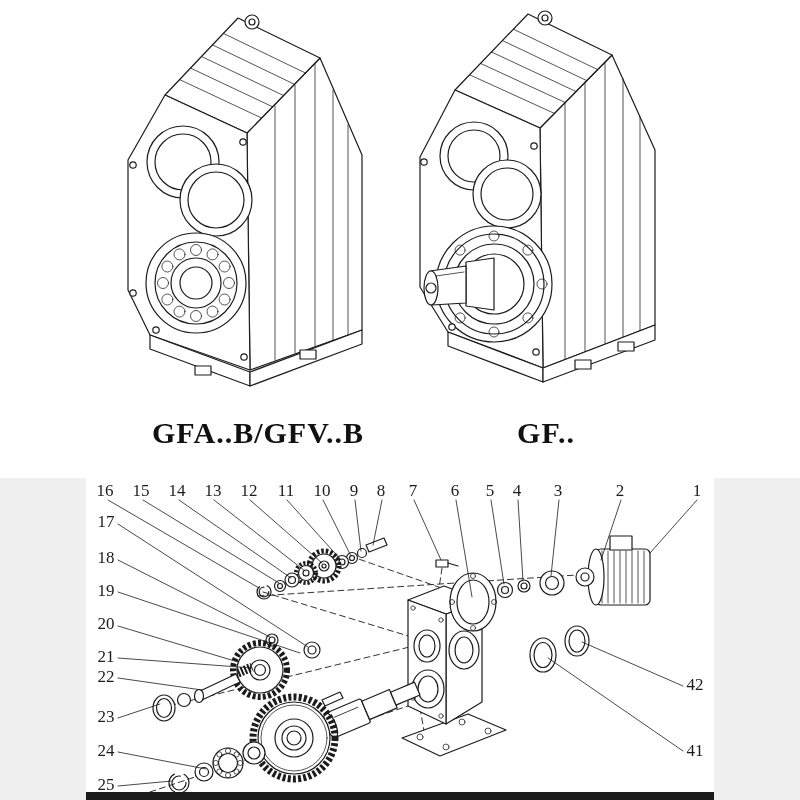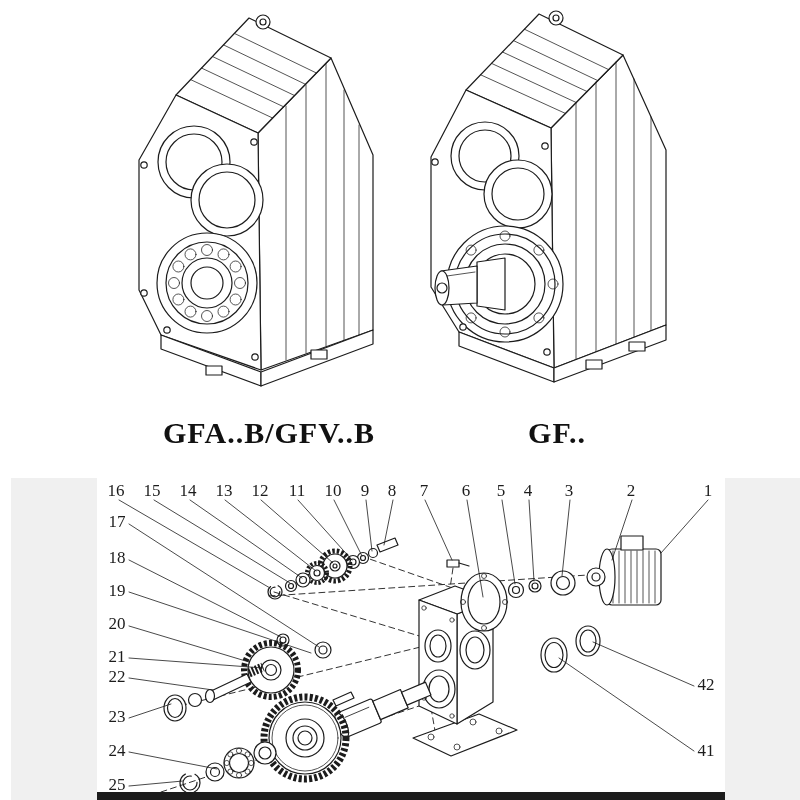--- a/index.html
+++ b/index.html
@@ -1,18 +1,18 @@
 <!DOCTYPE html>
 <html><head>
 <meta charset="utf-8">
 <style>
   * { margin: 0; padding: 0; box-sizing: border-box; }
   html, body { width: 800px; height: 800px; background: #ffffff; overflow: hidden; }
   body { font-family: "Liberation Serif", serif; }
-  .page { width: 800px; height: 800px; position: relative; background: #fff; padding-left: 11px; }
+  .page { width: 800px; height: 800px; position: relative; background: #fff; }
   svg { display: block; }
   .s    { stroke: #1c1c1c; fill: none; stroke-width: 1.2; stroke-linejoin: round; stroke-linecap: round; }
   .fw   { fill: #ffffff; }
   .thin { stroke-width: 0.75; }
   .dash { stroke-dasharray: 6 4; stroke-width: 0.9; }
   .lead { stroke-width: 0.8; }
   .teeth{ fill: none; stroke: #1c1c1c; }
   text.callout { font: 17px "Liberation Serif", serif; fill: #1c1c1c; text-anchor: middle; }
   text.model   { font: bold 30px "Liberation Serif", serif; fill: #111111; text-anchor: middle; letter-spacing: 1px; }
 </style>

